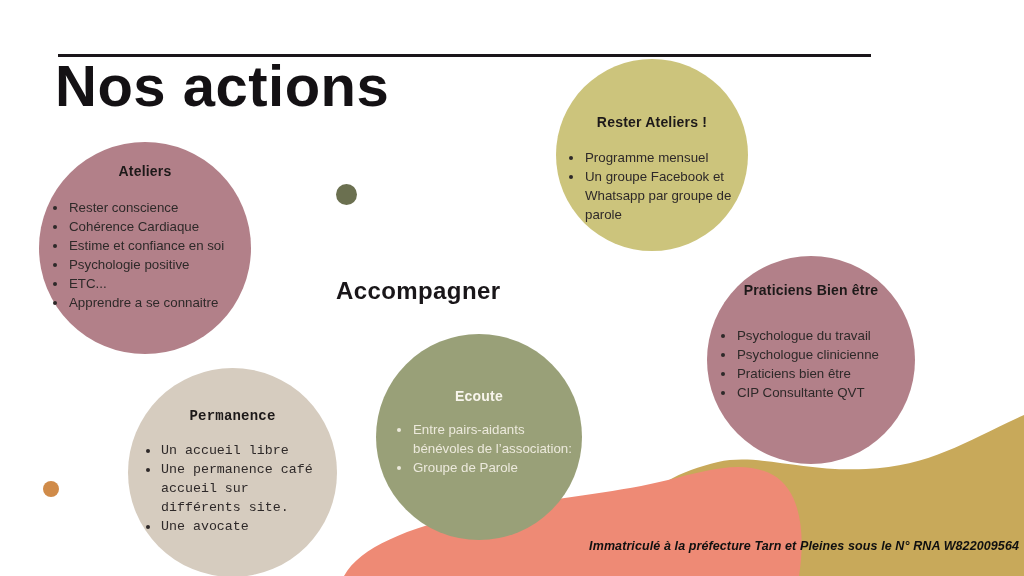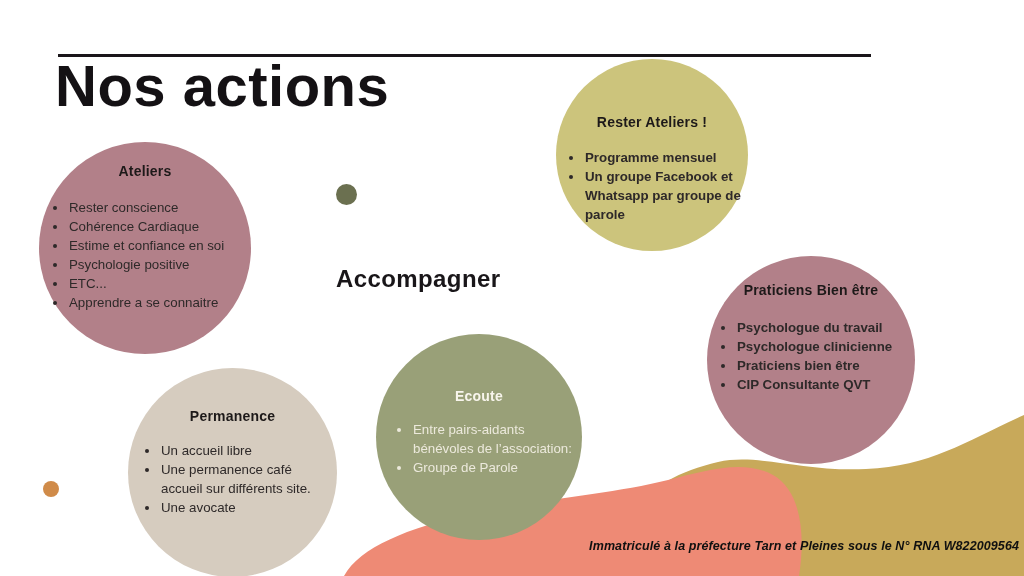--- a/index.html
+++ b/index.html
@@ -12,21 +12,21 @@
   .blobs { position:absolute; left:0; top:0; z-index:1; }
 
   .top-line { position:absolute; left:58px; top:54px; width:813px; height:3px; background:#1a161a; z-index:3; }
 
   .page-title {
     position:absolute; left:55px; top:57px; margin:0; z-index:3;
     font-size:58px; font-weight:700; line-height:1; letter-spacing:0.5px; color:#141114;
   }
 
   .center-label {
-    position:absolute; left:336px; top:265px; z-index:3;
+    position:absolute; left:336px; top:277px; z-index:3;
     font-size:24px; font-weight:700; letter-spacing:0.4px; color:#191619;
   }
 
   .dot { position:absolute; border-radius:50%; z-index:3; }
   .dot-olive  { left:336px; top:184px; width:21px; height:21px; }
   .dot-orange { left:43px;  top:481px; width:16px; height:16px; }
 
   .bubble {
     position:absolute; border-radius:50%; box-sizing:border-box; z-index:2;
     color:#2e2929;
@@ -38,24 +38,24 @@
   .bubble ul {
     margin:19px 0 0 0; padding:0 4px 0 30px;
     font-size:13.3px; line-height:19px;
   }
   .bubble li { padding-left:1px; }
 
   .bubble-ateliers { left:39px; top:142px; width:212px; height:212px; padding-top:21px; }
   .bubble-ateliers ul { padding-left:29px; padding-right:2px; }
 
   .bubble-rester { left:556px; top:59px; width:192px; height:192px; padding-top:55px; }
-  .bubble-rester ul { margin-top:18px; padding-left:28px; padding-right:4px;font-weight:bold; }
+  .bubble-rester ul { margin-top:18px; padding-left:28px; padding-right:4px; }
 
   .bubble-praticiens { left:707px; top:256px; width:208px; height:208px; padding-top:26px; }
-  .bubble-praticiens ul { margin-top:20px; padding-left:29px;font-weight:bold; }
+  .bubble-praticiens ul { margin-top:28px; padding-left:29px; }
 
   .bubble-permanence { left:128px; top:368px; width:209px; height:209px; padding-top:40px; }
   .bubble-permanence ul { margin-top:17px; padding-left:32px; padding-right:2px; }
 
   .bubble-ecoute { left:376px; top:334px; width:206px; height:206px; padding-top:54px; color:#ece9dc; }
   .bubble-ecoute .bubble-title { color:#f8f5ec; }
   .bubble-ecoute ul { margin-top:16px; padding-left:36px; padding-right:2px; }
 
   .footer {
     position:absolute; top:539px; right:5px; z-index:3;
@@ -103,21 +103,21 @@
   <section class="bubble bubble-praticiens" style="background: rgb(178, 128, 137);">
     <h2 class="bubble-title">Praticiens Bien être</h2>
     <ul>
       <li>Psychologue du travail</li>
       <li>Psychologue clinicienne</li>
       <li>Praticiens bien être</li>
       <li>CIP Consultante QVT</li>
     </ul>
   </section>
 
-  <section class="bubble bubble-permanence" style="background: rgb(214, 204, 191);">
+  <section class="bubble bubble-permanence" style="background: rgb(214, 204, 191); font-family: Liberation Mono, monospace;">
     <h2 class="bubble-title">Permanence</h2>
     <ul>
       <li>Un accueil libre</li>
       <li>Une permanence café accueil sur différents site.</li>
       <li>Une avocate</li>
     </ul>
   </section>
 
   <section class="bubble bubble-ecoute" style="background: rgb(153, 160, 120);">
     <h2 class="bubble-title">Ecoute</h2>

